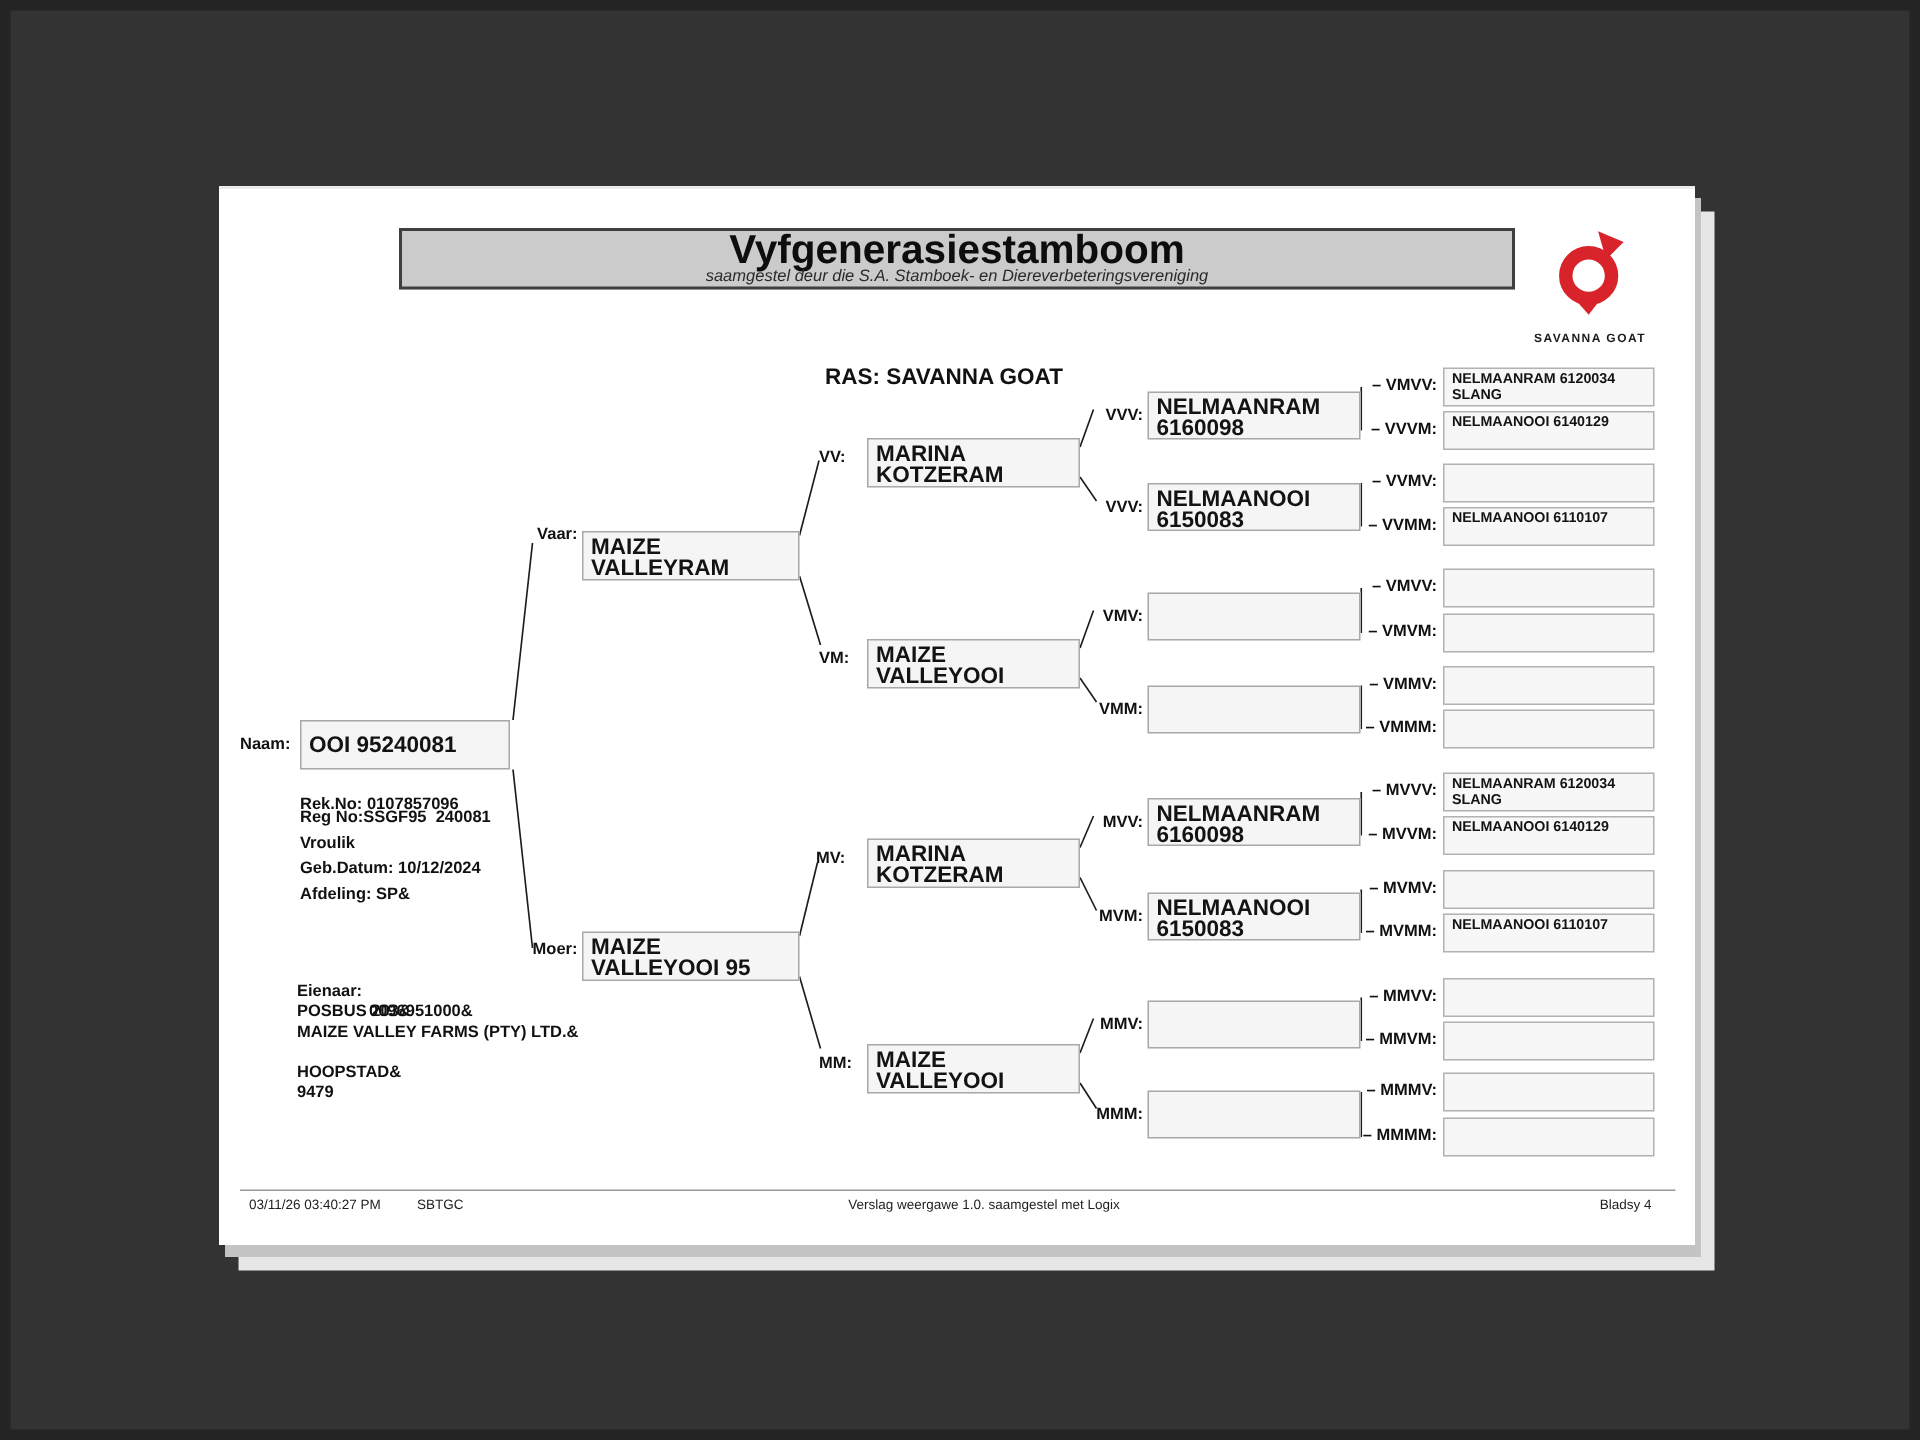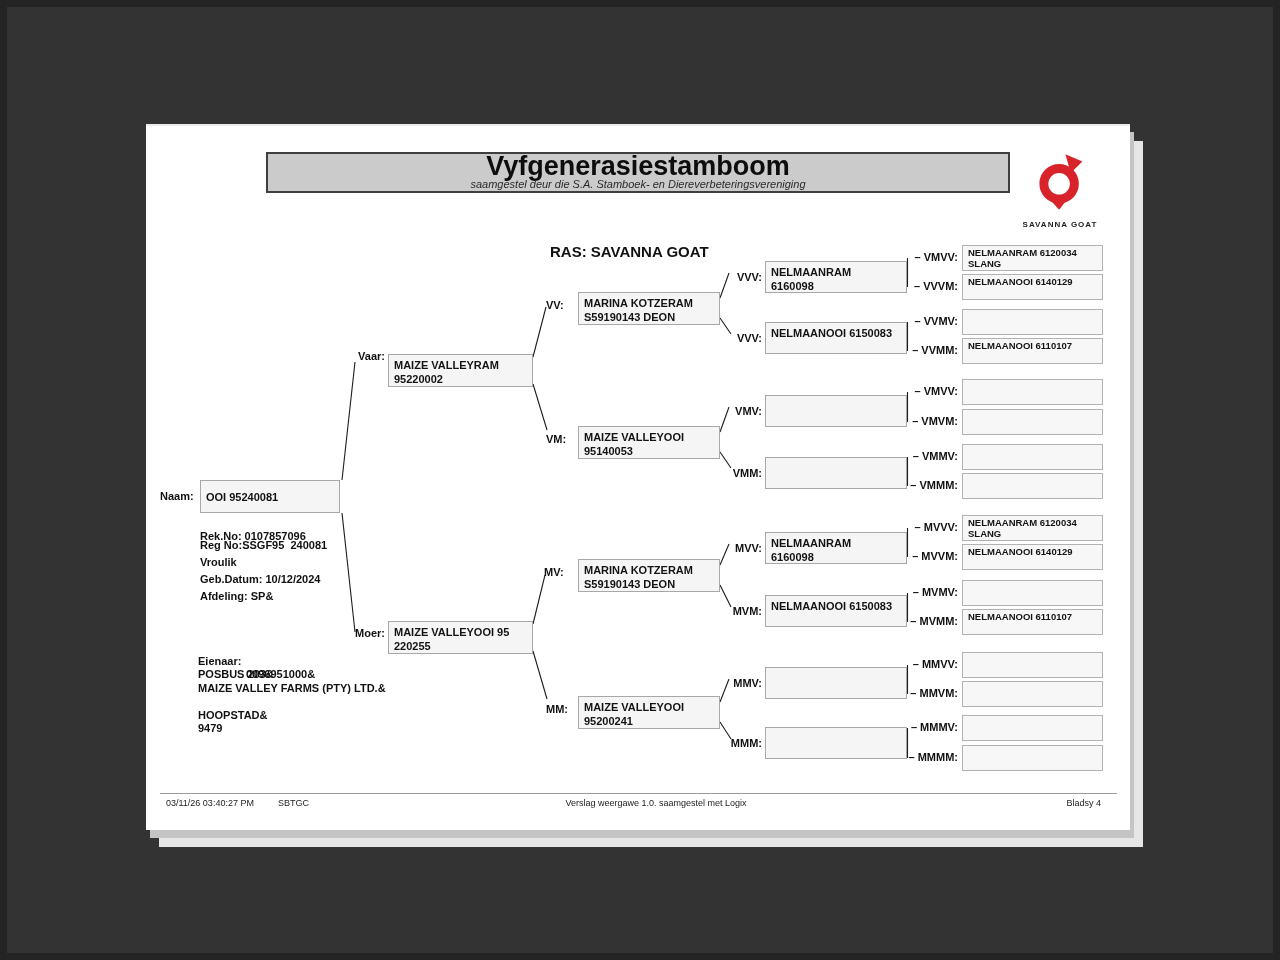--- a/index.html
+++ b/index.html
@@ -9,21 +9,21 @@
         box-shadow:4px 8px 0 #c4c4c4,13px 17px 0 #e6e6e6;border-top:2px solid #ececec;}
   .lines{position:absolute;left:0;top:0;width:984px;height:704px;pointer-events:none;}
   .hbox{position:absolute;left:120px;top:26px;width:744px;height:41px;background:#cbcbcb;
         border:2px solid #3f3f3f;box-sizing:border-box;text-align:center;}
   .htitle{font-weight:bold;font-size:27px;line-height:23px;color:#0d0d0d;margin-top:1px;}
   .hsub{font-style:italic;font-size:11px;line-height:12px;color:#2a2a2a;}
   .raslabel{position:absolute;left:404px;top:117px;font-weight:bold;font-size:15px;color:#111;}
   .tlabel{position:absolute;font-weight:bold;font-size:11px;line-height:13px;color:#111;white-space:nowrap;}
   .r{text-align:right;}
   .tbox{position:absolute;background:#f5f5f5;border:1px solid #a8a8a8;box-sizing:border-box;
-        font-weight:bold;font-size:11px;line-height:14px;color:#131313;
+        font-weight:bold;font-size:15px;line-height:14px;color:#131313;
         padding:3px 2px 0 5px;white-space:pre-line;overflow:hidden;}
   .g4{font-size:9.5px;line-height:10.5px;background:#f7f7f7;border-color:#b2b2b2;padding-top:2px;}
   .naambox{padding-top:9px;}
   .detline{position:absolute;left:54px;font-weight:bold;font-size:11px;color:#111;white-space:pre;}
   .ownline{position:absolute;left:52px;font-weight:bold;font-size:11px;color:#111;white-space:pre;}
   .salogo{position:absolute;left:24px;top:22px;width:100px;}
   .satext{margin-top:-3px;margin-left:-5px;white-space:nowrap;}
   .sabig{font-family:"Liberation Serif",serif;font-size:24px;color:#1c1c1c;letter-spacing:1px;}
   .sasmall{display:inline-block;vertical-align:baseline;margin-left:3px;
            font-family:"Liberation Serif",serif;font-size:7.5px;line-height:8px;color:#1c1c1c;letter-spacing:1px;}

